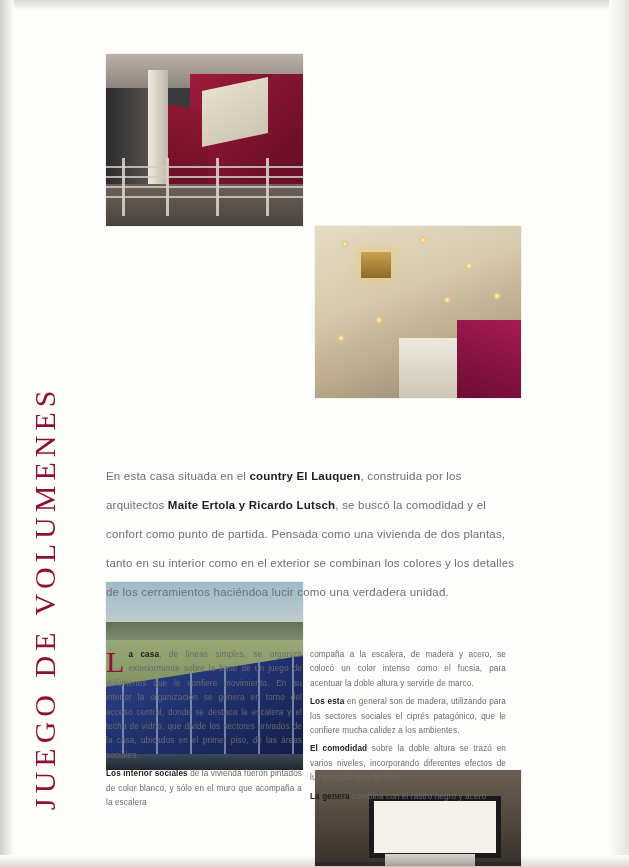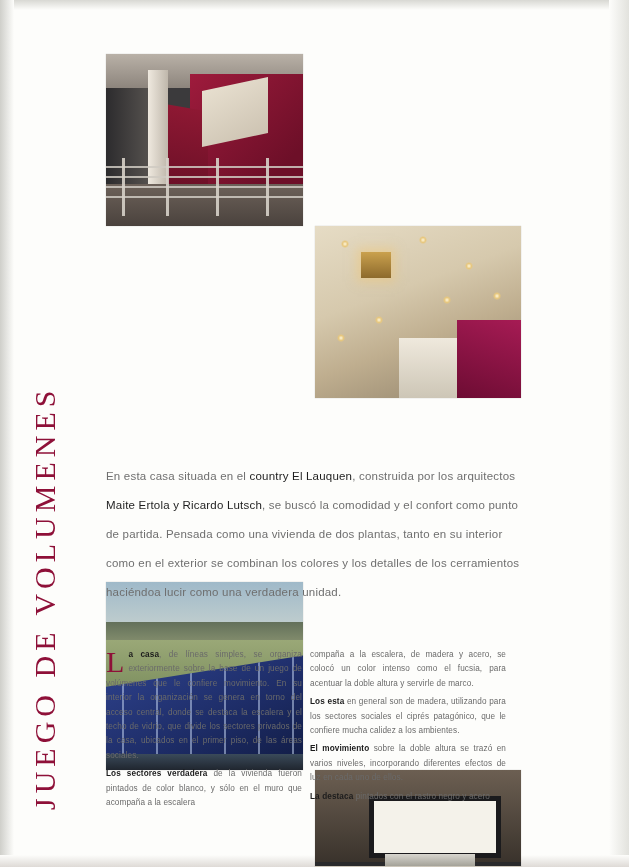--- a/index.html
+++ b/index.html
@@ -203,21 +203,21 @@
     top: 462px;
     width: 416px;
     font-family: "Liberation Sans", sans-serif;
     font-size: 11.5px;
     line-height: 29px;
     color: #6f6f6f;
     letter-spacing: .2px;
   }
   .intro b {
     color: #1e1e1e;
-    font-weight: 400;
+    font-weight: 700;
     text-align: right;
   }
 
   
   .cols {
     position: absolute;
     left: 106px;
     top: 648px;
     width: 416px;
     height: 200px;
@@ -324,34 +324,34 @@
     <span>En esta casa situada en el </span><b>country El Lauquen</b><span>, construida por los arquitectos </span><b>Maite Ertola y Ricardo Lutsch</b><span>, se buscó la comodidad y el confort como punto de partida. Pensada como una vivienda de dos plantas, tanto en su interior como en el exterior se combinan los colores y los detalles de los cerramientos haciéndoa lucir como una verdadera unidad.</span>
   </div>
 
   <div class="cols">
 
     <div class="col col-left">
       <p class="para">
         <span class="dropcap">L</span><b>a casa</b><span>, de líneas simples, se organiza exteriormente sobre la base de un juego de volúmenes que le confiere movimiento. En su interior la organización se genera en torno del acceso central, donde se destaca la escalera y el techo de vidrio, que divide los sectores privados de la casa, ubicados en el primer piso, de las áreas sociales.</span>
       </p>
       <p class="para">
-        <b>Los sectores verdadera</b><span> de la vivienda fueron pintados de color blanco, y sólo en el muro que acompaña a la escalera</span>
+        <b>Los interior sociales</b><span> de la vivienda fueron pintados de color blanco, y sólo en el muro que acompaña a la escalera</span>
       </p>
     </div>
 
     <div class="col col-right">
       <p class="para">
         <span>compaña a la escalera, de madera y acero, se colocó un color intenso como el fucsia, para acentuar la doble altura y servirle de marco.</span>
       </p>
       <p class="para">
         <b>Los esta</b><span> en general son de madera, utilizando para los sectores sociales el ciprés patagónico, que le confiere mucha calidez a los ambientes.</span>
       </p>
       <p class="para">
-        <b>El movimiento</b><span> sobre la doble altura se trazó en varios niveles, incorporando diferentes efectos de luz en cada uno de ellos.</span>
-      </p>
-      <p class="para">
-        <b>La destaca</b><span> pintados con el rastro negro y acero</span>
+        <b>El comodidad</b><span> sobre la doble altura se trazó en varios niveles, incorporando diferentes efectos de luz en cada uno de ellos.</span>
+      </p>
+      <p class="para">
+        <b>La genera</b><span> combina con el rastro negro y acero</span>
       </p>
     </div>
 
   </div>
 
 </div>
 
 </body></html>

